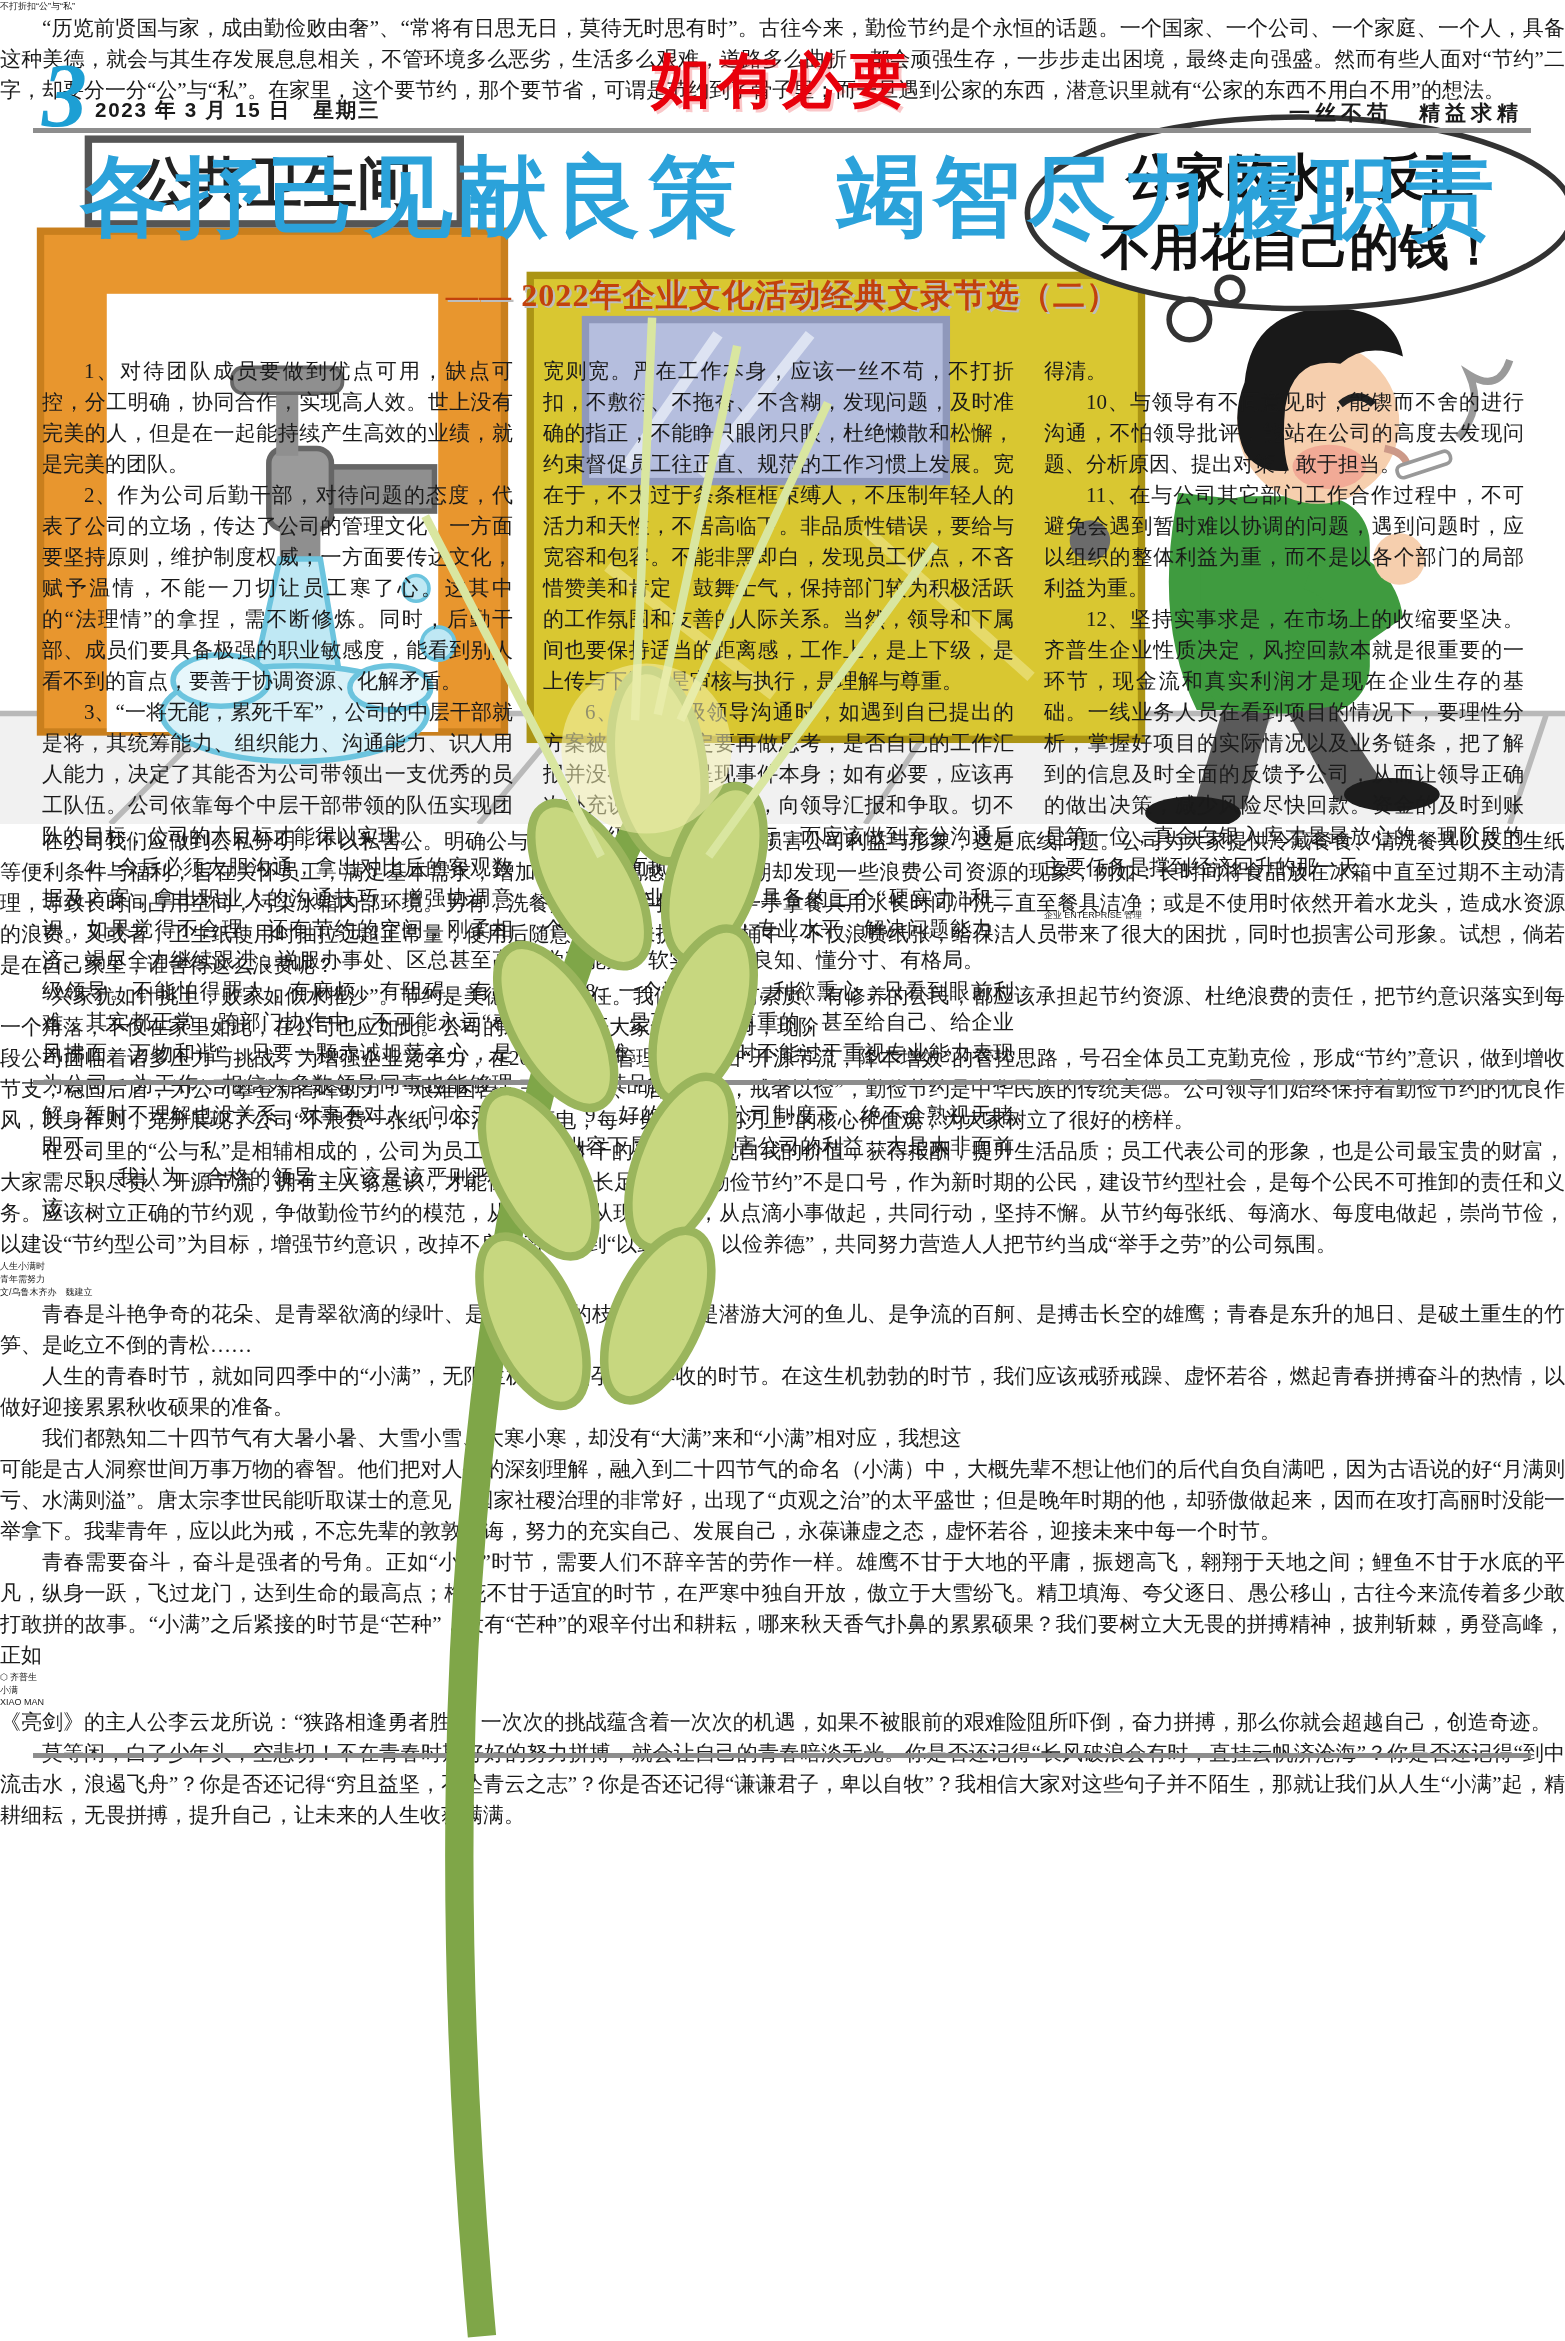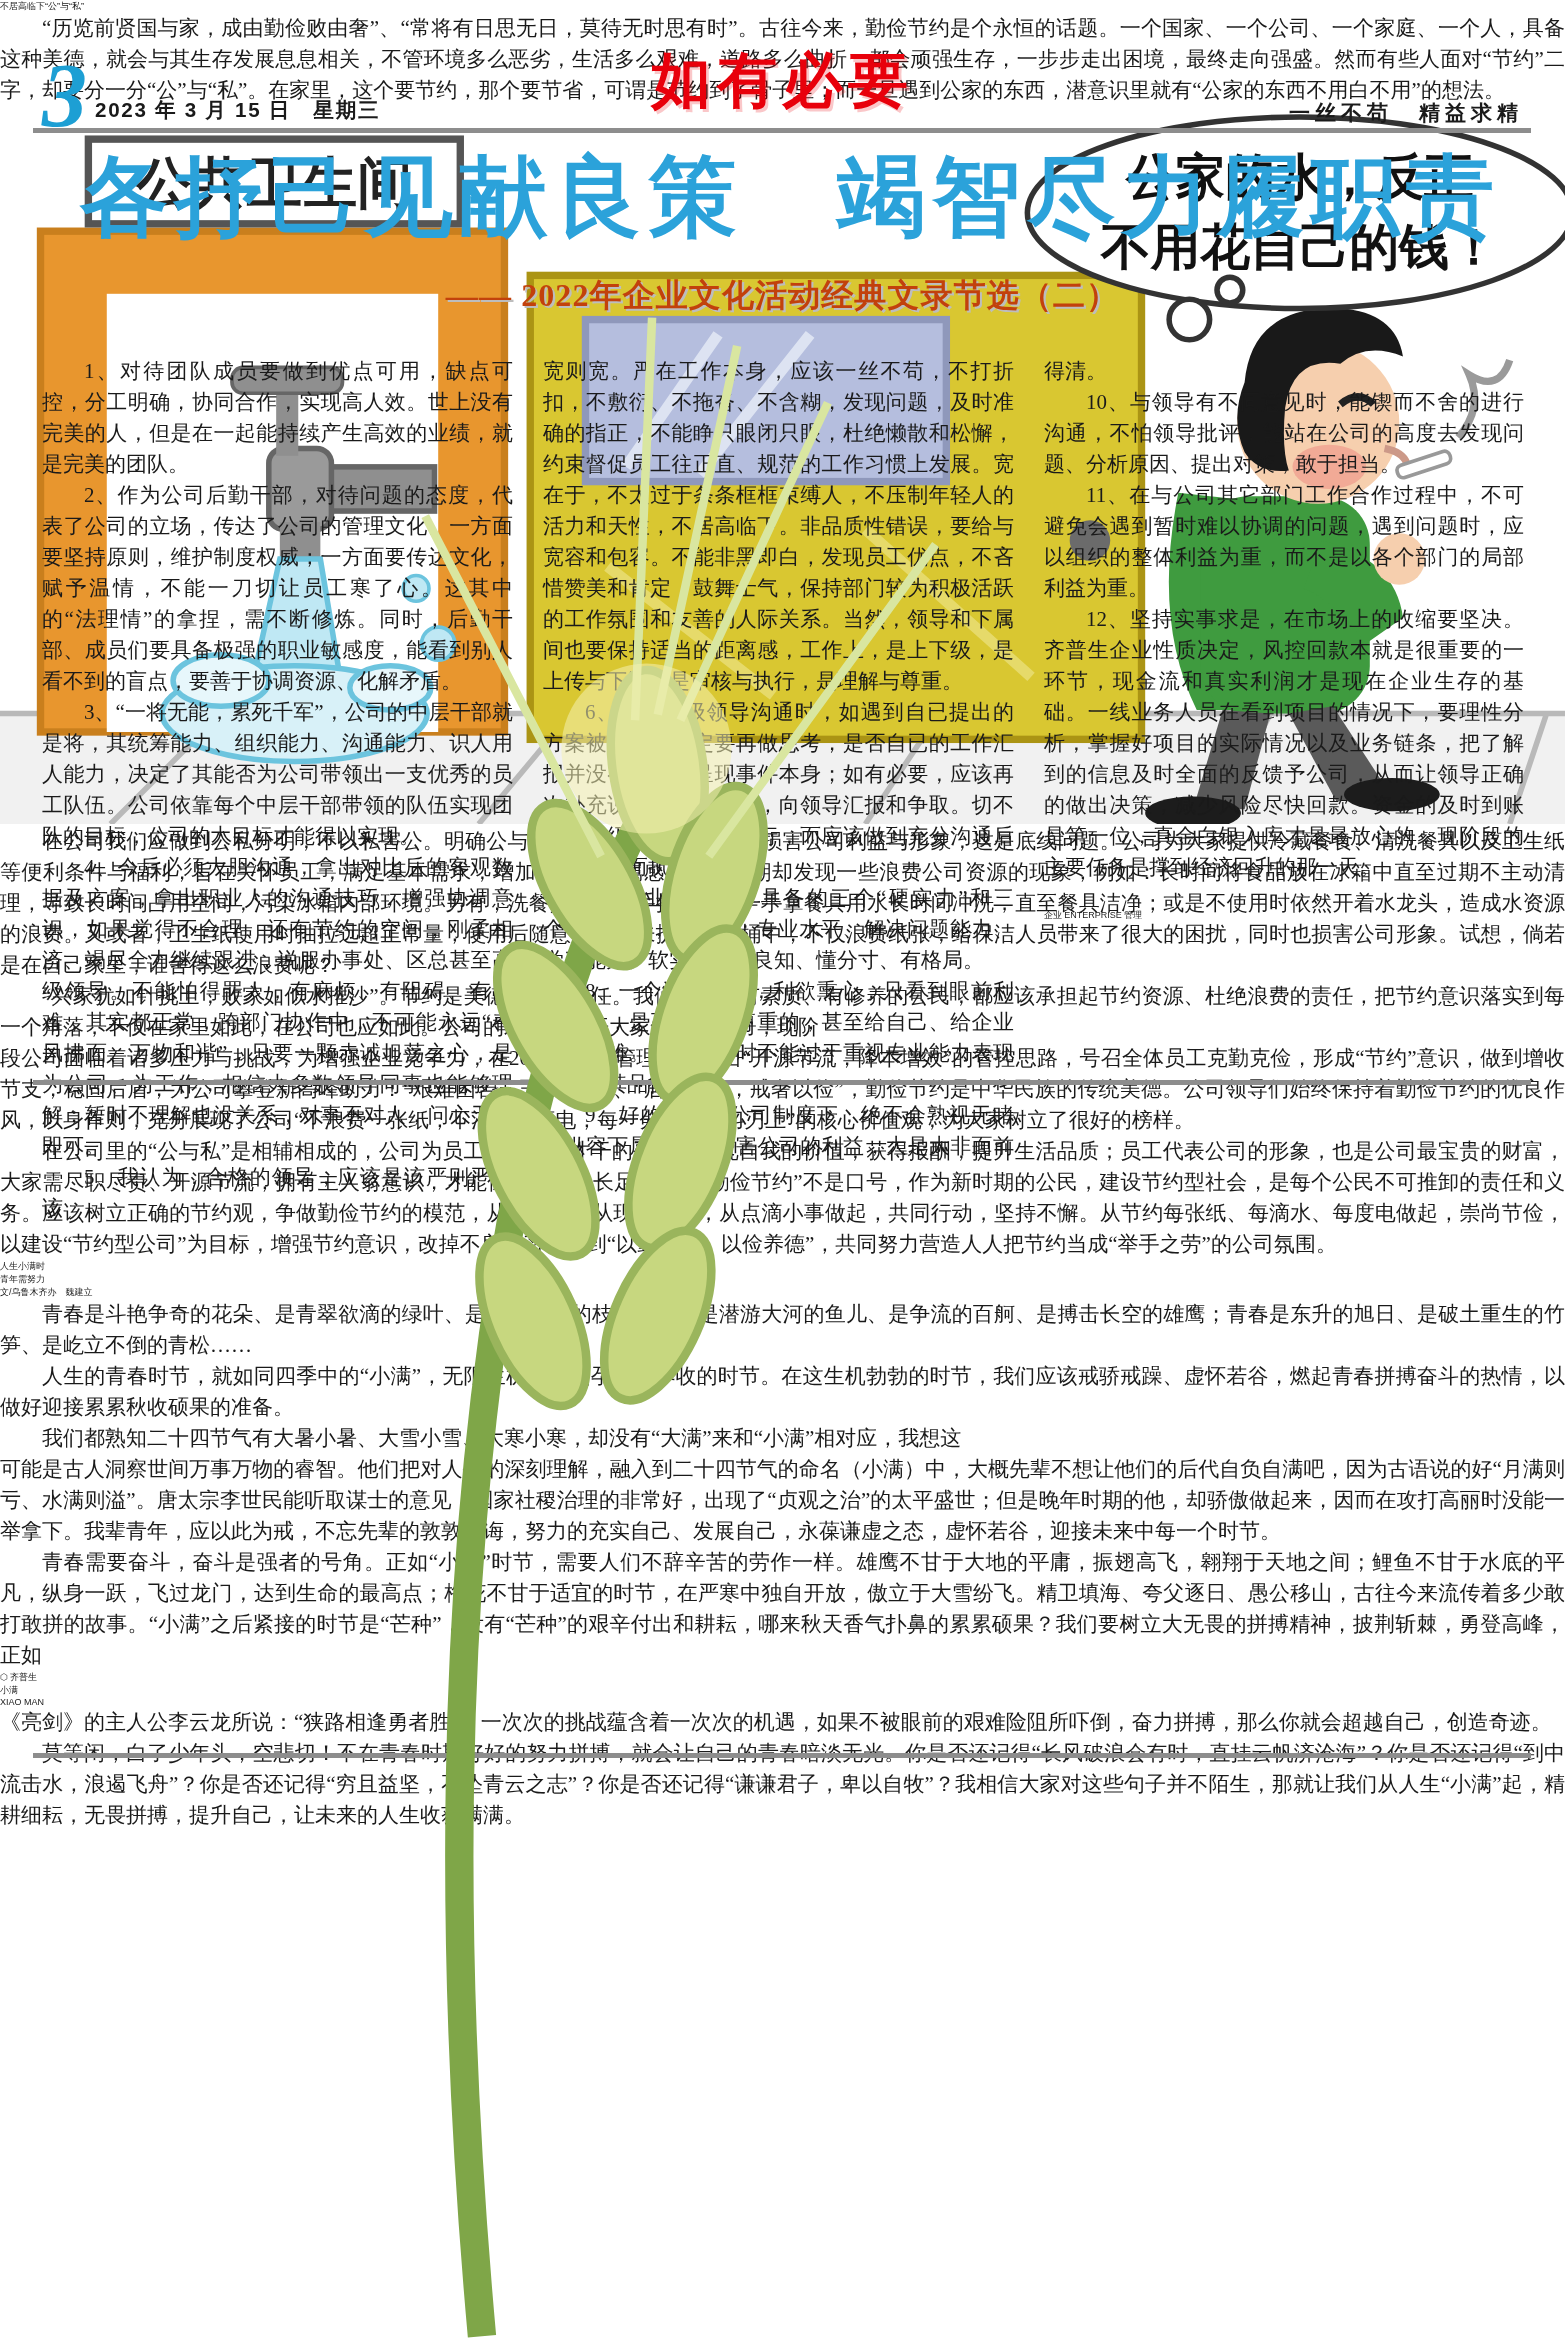--- a/index.html
+++ b/index.html
@@ -122,21 +122,21 @@
       <span class="a1img-cn2 sans">管理</span>
       <div class="a1img-dot"></div>
       <div class="a1img-x1"></div>
       <div class="a1img-x2"></div>
     </div>
   </div>
 </div>
 
 <div class="rule" style="top:1080px;"></div>
 
-<div class="a2-headline sans">不居高临下“公”与“私”</div>
+<div class="a2-headline sans">不打折扣“公”与“私”</div>
 
 <div class="a2-cols">
   <div class="col">
     <p class="para">“历览前贤国与家，成由勤俭败由奢”、“常将有日思无日，莫待无时思有时”。古往今来，勤俭节约是个永恒的话题。一个国家、一个公司、一个家庭、一个人，具备这种美德，就会与其生存发展息息相关，不管环境多么恶劣，生活多么艰难，道路多么曲折，都会顽强生存，一步步走出困境，最终走向强盛。然而有些人面对“节约”二字，却要分一分“公”与“私”。在家里，这个要节约，那个要节省，可谓是节约到了骨子里；而一旦遇到公家的东西，潜意识里就有“公家的东西不用白不用”的想法。</p>
     
     <svg class="cartoon" viewBox="0 0 850 390">
       <rect x="0" y="0" width="850" height="390" fill="#ffffff"></rect>
 
       <rect x="0" y="330" width="850" height="60" fill="#f1f1f1"></rect>
       <path d="M0 330 H850 M60 390 L120 330 M260 390 L310 330 M470 390 L510 330 M660 390 L690 330 M820 390 L840 330" stroke="#b9b9b9" stroke-width="3" fill="none"></path>

